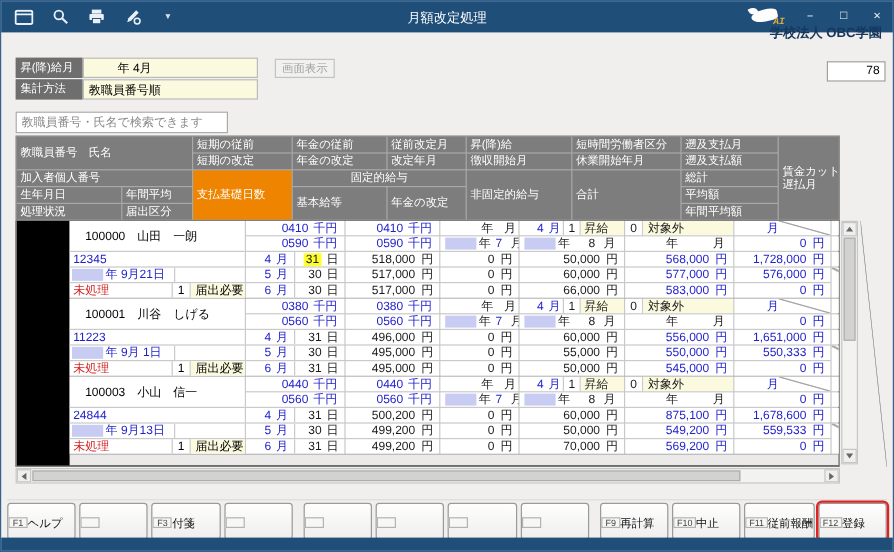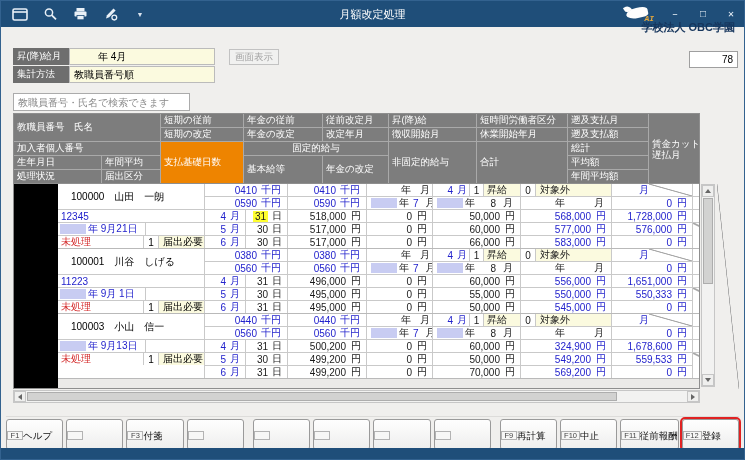--- a/index.html
+++ b/index.html
@@ -574,20 +574,23 @@
         <div class="cell r b">
      <span>0</span>
           <span class="u">円</span>
    </div>
       </div>
       <div class="emp">
     <div class="c1">
       <div class="e-name">
             <span>100003　小山　信一</span>
           </div>
+      <div class="e-row e-member">
+            <span class="b">24844</span>
+          </div>
       <div class="e-row e-birth">
         <div class="bl">
               <span class="lav"></span>
               <span class="b">年 9月13日</span>
             </div>
             <div class="br"></div>
       </div>
       <div class="e-row e-status">
         <span class="st red">未処理</span>
         <span class="sn">1</span>
@@ -682,21 +685,21 @@
    </div>
         <div class="cell r">
      <span>0</span>
           <span class="u">円</span>
    </div>
         <div class="cell r">
      <span>60,000</span>
           <span class="u">円</span>
    </div>
         <div class="cell r b">
-     <span>324,900</span>
+     <span>875,100</span>
           <span class="u">円</span>
    </div>
         <div class="cell r b">
      <span>1,678,600</span>
           <span class="u">円</span>
    </div>
         <div class="cell r">
      <span>0</span>
           <span class="u">月</span>
    </div>

